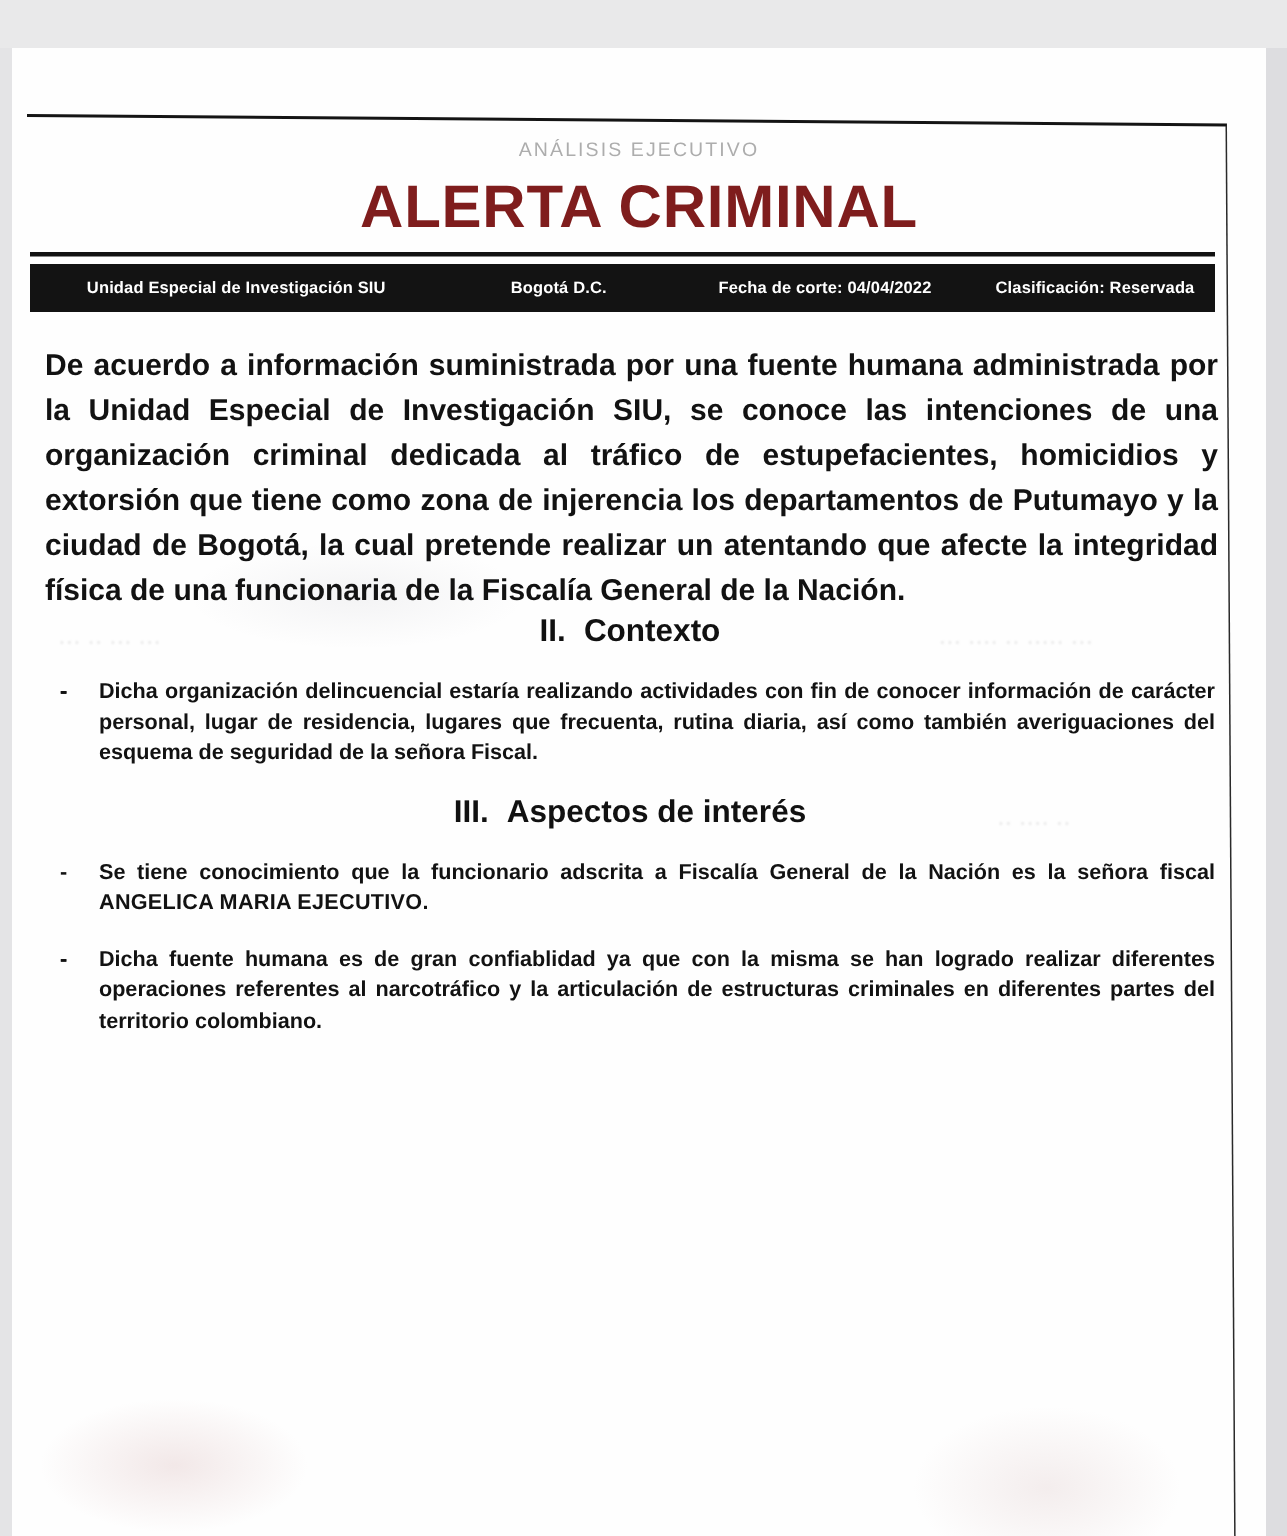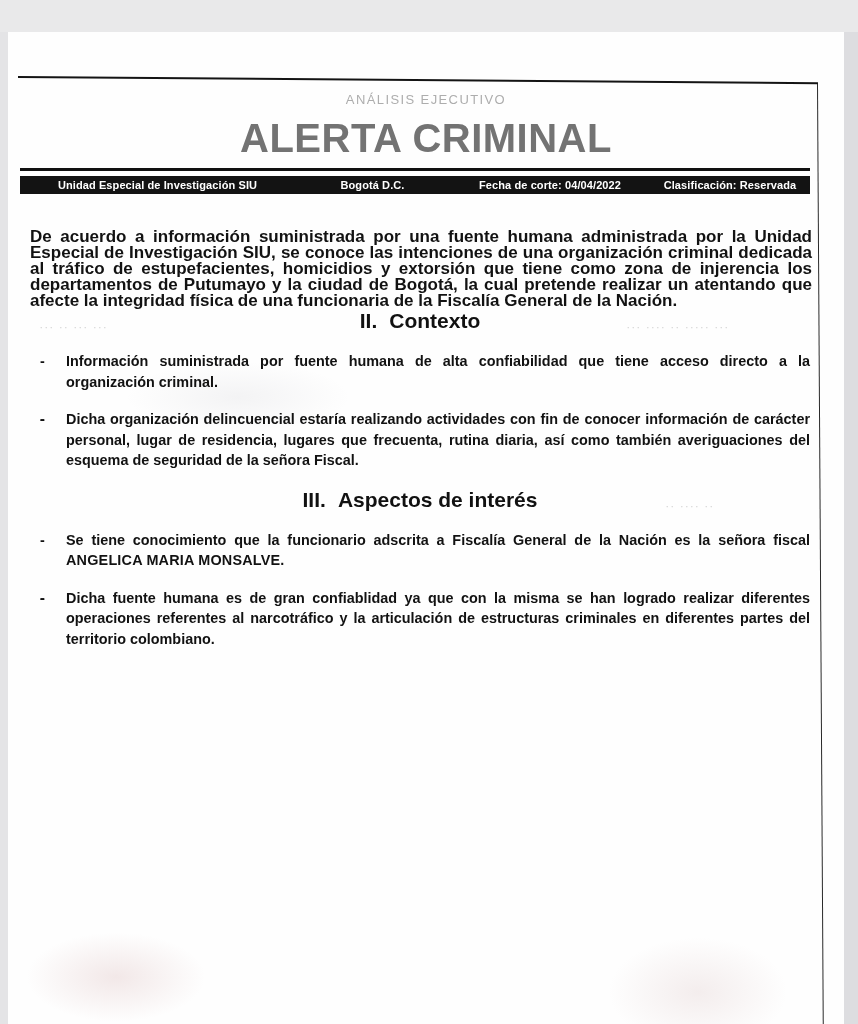--- a/index.html
+++ b/index.html
@@ -97,39 +97,39 @@
   }
   .title {
     position: absolute;
     top: 84px;
     left: 0;
     width: 836px;
     text-align: center;
     font-size: 40px;
     font-weight: bold;
     letter-spacing: 0.5px;
-    color: #737373;
+    color: #7f1d1d;
     font-family: "Liberation Sans", sans-serif;
   }
 
   
   .bar-rule {
     position: absolute;
     left: 12px;
     top: 136px;
     width: 790px;
     height: 3px;
     background: #111;
   }
   .infobar {
     position: absolute;
     left: 12px;
     top: 144px;
     width: 790px;
-    height: 18px;
+    height: 32px;
     background: #131313;
     display: flex;
     align-items: center;
   }
   .infobar .cell {
     color: #ffffff;
     font-size: 11px;
     font-weight: bold;
     text-align: center;
     white-space: nowrap;
@@ -161,22 +161,22 @@
   h2.section .num {
     margin-right: 12px;
   }
 
   .sec1 { margin-top: 10px; }
   .sec2 { margin-top: 46px; }
   .sec3 { margin-top: 38px; }
 
   p.para {
     margin: 22px 8px 0 10px;
-    font-size: 17px;
-    line-height: 16px;
+    font-size: 20px;
+    line-height: 30px;
     color: #121212;
     text-align: justify;
     font-weight: bold;
     font-family: "Liberation Sans", sans-serif;
     -webkit-font-smoothing: none;
   }
 
   ul.bullets {
     list-style: none;
     margin: 18px 0 0 0;
@@ -247,39 +247,38 @@
       <p class="para">De acuerdo a información suministrada por una fuente humana administrada por la Unidad Especial de Investigación SIU, se conoce las intenciones de una organización criminal dedicada al tráfico de estupefacientes, homicidios y extorsión que tiene como zona de injerencia los departamentos de Putumayo y la ciudad de Bogotá, la cual pretende realizar un atentando que afecte la integridad física de una funcionaria de la Fiscalía General de la Nación.</p>
 
       <h2 class="section sec2">
         <span class="smudge" style="left:20px; top:14px;">··· ·· ··· ···</span>
         <span class="smudge" style="right:90px; top:14px;">··· ···· ·· ····· ···</span>
         <span class="num">II.</span><span>Contexto</span>
       </h2>
       <ul class="bullets">
         <li>
           <span class="dash">-</span>
-          <span>Información suministrada por fuente humana de alta confiabilidad que tiene acceso directo a la organización criminal.</span>
         </li>
         <li>
           <span class="dash">-</span>
         </li>
         <li>
           <span class="dash">-</span>
           <span>Dicha organización delincuencial estaría realizando actividades con fin de conocer información de carácter personal, lugar de residencia, lugares que frecuenta, rutina diaria, así como también averiguaciones del esquema de seguridad de la señora Fiscal.</span>
         </li>
       </ul>
 
       <h2 class="section sec3">
         <span class="smudge" style="right:105px; top:14px;">·· ···· ··</span>
         <span class="num">III.</span><span>Aspectos de interés</span>
       </h2>
       <ul class="bullets">
         <li>
           <span class="dash">-</span>
-          <span>Se tiene conocimiento que la funcionario adscrita a Fiscalía General de la Nación es la señora fiscal </span><span class="strongname">ANGELICA MARIA MONSALVE.</span>
+          <span>Se tiene conocimiento que la funcionario adscrita a Fiscalía General de la Nación es la señora fiscal </span><span class="strongname">ANGELICA MARIA EJECUTIVO.</span>
         </li>
         <li>
           <span class="dash">-</span>
         </li>
         <li>
           <span class="dash">-</span>
           <span>Dicha fuente humana es de gran confiablidad ya que con la misma se han logrado realizar diferentes operaciones referentes al narcotráfico y la articulación de estructuras criminales en diferentes partes del territorio colombiano.</span>
         </li>
       </ul>
 

